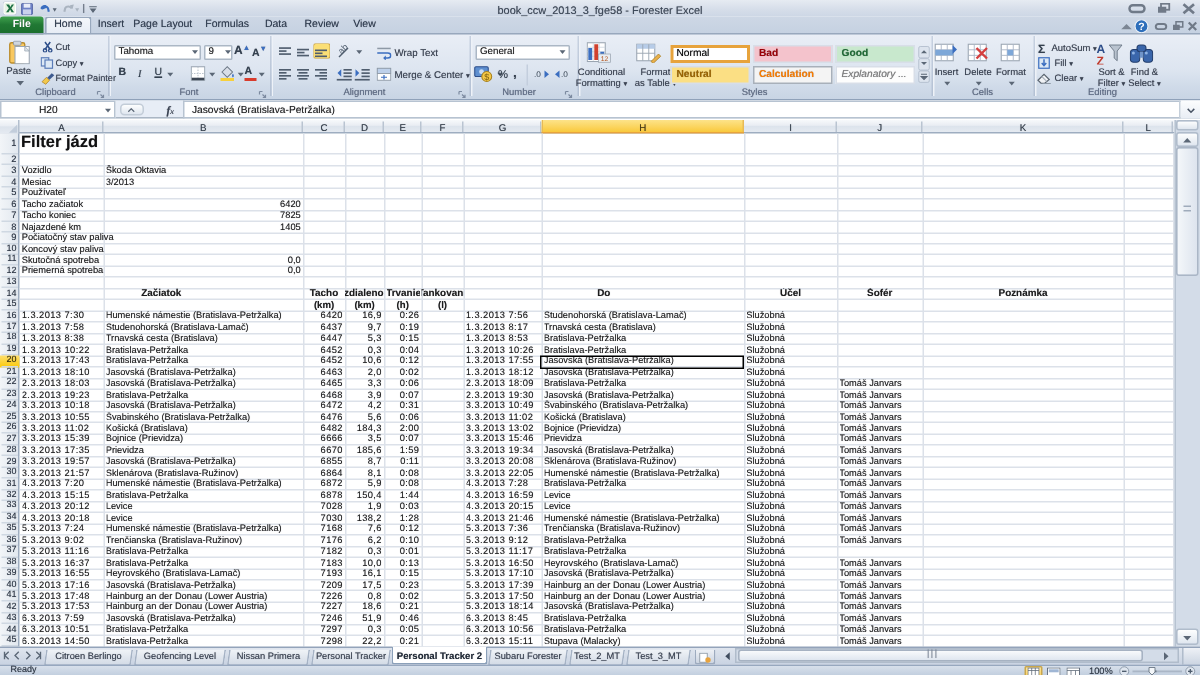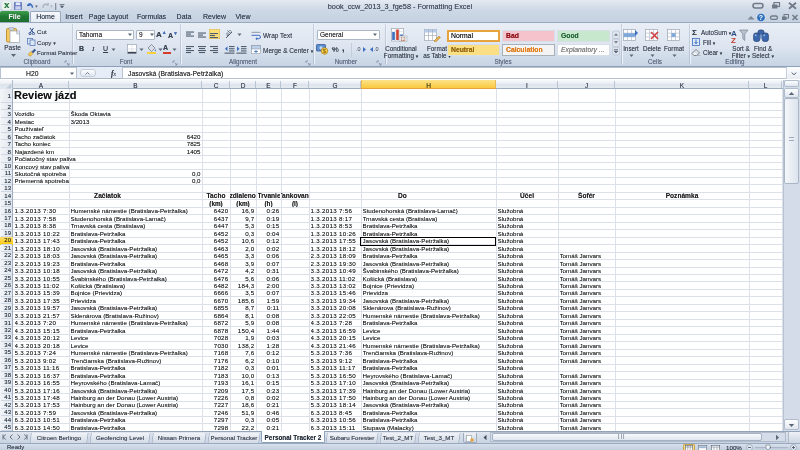--- a/index.html
+++ b/index.html
@@ -26,21 +26,21 @@
 </svg>
 <svg class="ab" style="left:40px;top:1.5px" width="14" height="8" viewBox="0 0 14 9">
 <path d="M8 4.2 C7 2.2 4 2 3 4 L2.4 6.5" stroke="#aab4c0" stroke-width="1.6" fill="none"></path>
 <path d="M8.5 4.5 L6.5 1.6 L9.5 1.2 Z" fill="#aab4c0"></path>
 <path d="M10.5 4 l3 0 l-1.5 2.5 z" fill="#aab4c0"></path>
 </svg>
 <div class="tx" style="left:55px;top:2px;font-size:6.5px;color:#5b6776;">|</div>
 <svg class="ab" style="left:59px;top:4px" width="6" height="5" viewBox="0 0 6 5">
     <path d="M0.5 0.5 h5 M1.5 2 l1.5 2 l1.5 -2 z" stroke="#5b6776" stroke-width="0.8" fill="#5b6776"></path>
   </svg>
-<div class="tx" style="left:0;top:1.8px;width:800px;text-align:center;font-size:7.3px;color:#3e4a5a;">book_ccw_2013_3_fge58 - Formatting Excel</div>
+<div class="tx" style="left:0;top:1.8px;width:800px;text-align:center;font-size:7.3px;color:#3e4a5a;">book_ccw_2013_3_fge58 - Forester Excel</div>
 <svg class="ab" style="left:750px;top:2px" width="48" height="8" viewBox="0 0 48 8">
 <rect x="3" y="1.5" width="10" height="4.5" rx="2.2" fill="none" stroke="#707a88" stroke-width="1.6"></rect>
 <rect x="22" y="2.5" width="5.5" height="4" fill="#707a88"></rect>
     <rect x="24" y="0.5" width="5.5" height="4" fill="none" stroke="#707a88" stroke-width="1.2"></rect>
 <path d="M39 0.8 l7 6 M46 0.8 l-7 6" stroke="#707a88" stroke-width="1.8"></path>
 </svg>
 <div class="ab" style="left:0;top:11px;width:800px;height:11.5px;background:linear-gradient(#cdd7e5,#c5d1e1);"></div>
 <div class="ab" style="left:0px;top:11px;width:29px;height:11.5px;background:linear-gradient(#3fa14d,#217834 45%,#1a6e2c);border-radius:2px 2px 0 0;"></div>
 <div class="tx" style="left:0px;top:13px;width:29px;text-align:center;font-size:7px;color:#fff;font-weight:bold;">File</div>
 <div class="ab" style="left:30px;top:11px;width:31px;height:11.5px;background:linear-gradient(#f4f7fb,#e6ecf5);border:1px solid #98a8bd;border-bottom:none;border-radius:2px 2px 0 0;"></div>
@@ -528,21 +528,21 @@
 <div class="ab" style="left:13px;top:356.15840000000003px;width:769px;height:1px;background:#dce1e9;"></div>
 <div class="ab" style="left:13px;top:363.626px;width:769px;height:1px;background:#dce1e9;"></div>
 <div class="ab" style="left:13px;top:371.0936px;width:769px;height:1px;background:#dce1e9;"></div>
 <div class="ab" style="left:13px;top:378.5612px;width:769px;height:1px;background:#dce1e9;"></div>
 <div class="ab" style="left:13px;top:386.0288px;width:769px;height:1px;background:#dce1e9;"></div>
 <div class="ab" style="left:13px;top:393.4964px;width:769px;height:1px;background:#dce1e9;"></div>
 <div class="ab" style="left:13px;top:400.964px;width:769px;height:1px;background:#dce1e9;"></div>
 <div class="ab" style="left:13px;top:408.4316px;width:769px;height:1px;background:#dce1e9;"></div>
 <div class="ab" style="left:13px;top:415.8992px;width:769px;height:1px;background:#dce1e9;"></div>
 <div class="ab" style="left:13px;top:423.3668px;width:769px;height:1px;background:#dce1e9;"></div>
-<div class="tx" style="left:14px;top:88.8px;font-size:11px;font-weight:bold;color:#111;">Review jázd</div>
+<div class="tx" style="left:14px;top:88.8px;font-size:11px;font-weight:bold;color:#111;">Filter jázd</div>
 <div class="tx" style="left:14.5px;top:110.22760000000001px;width:53.0px;height:7.46759999999999px;line-height:7.867599999999991px;font-size:6.2px;color:#1c1c1c;">Vozidlo</div>
 <div class="tx" style="left:70.5px;top:110.22760000000001px;width:130.0px;height:7.46759999999999px;line-height:7.867599999999991px;font-size:6.2px;color:#1c1c1c;overflow:hidden;">Škoda Oktavia</div>
 <div class="tx" style="left:14.5px;top:117.6952px;width:53.0px;height:7.4676000000000045px;line-height:7.867600000000005px;font-size:6.2px;color:#1c1c1c;">Mesiac</div>
 <div class="tx" style="left:70.5px;top:117.6952px;width:130.0px;height:7.4676000000000045px;line-height:7.867600000000005px;font-size:6.2px;color:#1c1c1c;overflow:hidden;">3/2013</div>
 <div class="tx" style="left:14.5px;top:125.1628px;width:53.0px;height:7.4676000000000045px;line-height:7.867600000000005px;font-size:6.2px;color:#1c1c1c;">Používateľ</div>
 <div class="tx" style="left:14.5px;top:132.6304px;width:53.0px;height:7.4676000000000045px;line-height:7.867600000000005px;font-size:6.2px;color:#1c1c1c;">Tacho začiatok</div>
 <div class="tx" style="left:70.5px;top:132.6304px;width:130.0px;height:7.4676000000000045px;line-height:7.867600000000005px;font-size:6.2px;color:#1c1c1c;text-align:right;overflow:hidden;">6420</div>
 <div class="tx" style="left:14.5px;top:140.098px;width:53.0px;height:7.4676000000000045px;line-height:7.867600000000005px;font-size:6.2px;color:#1c1c1c;">Tacho koniec</div>
 <div class="tx" style="left:70.5px;top:140.098px;width:130.0px;height:7.4676000000000045px;line-height:7.867600000000005px;font-size:6.2px;color:#1c1c1c;text-align:right;overflow:hidden;">7825</div>
 <div class="tx" style="left:14.5px;top:147.56560000000002px;width:53.0px;height:7.4676000000000045px;line-height:7.867600000000005px;font-size:6.2px;color:#1c1c1c;">Najazdené km</div>

